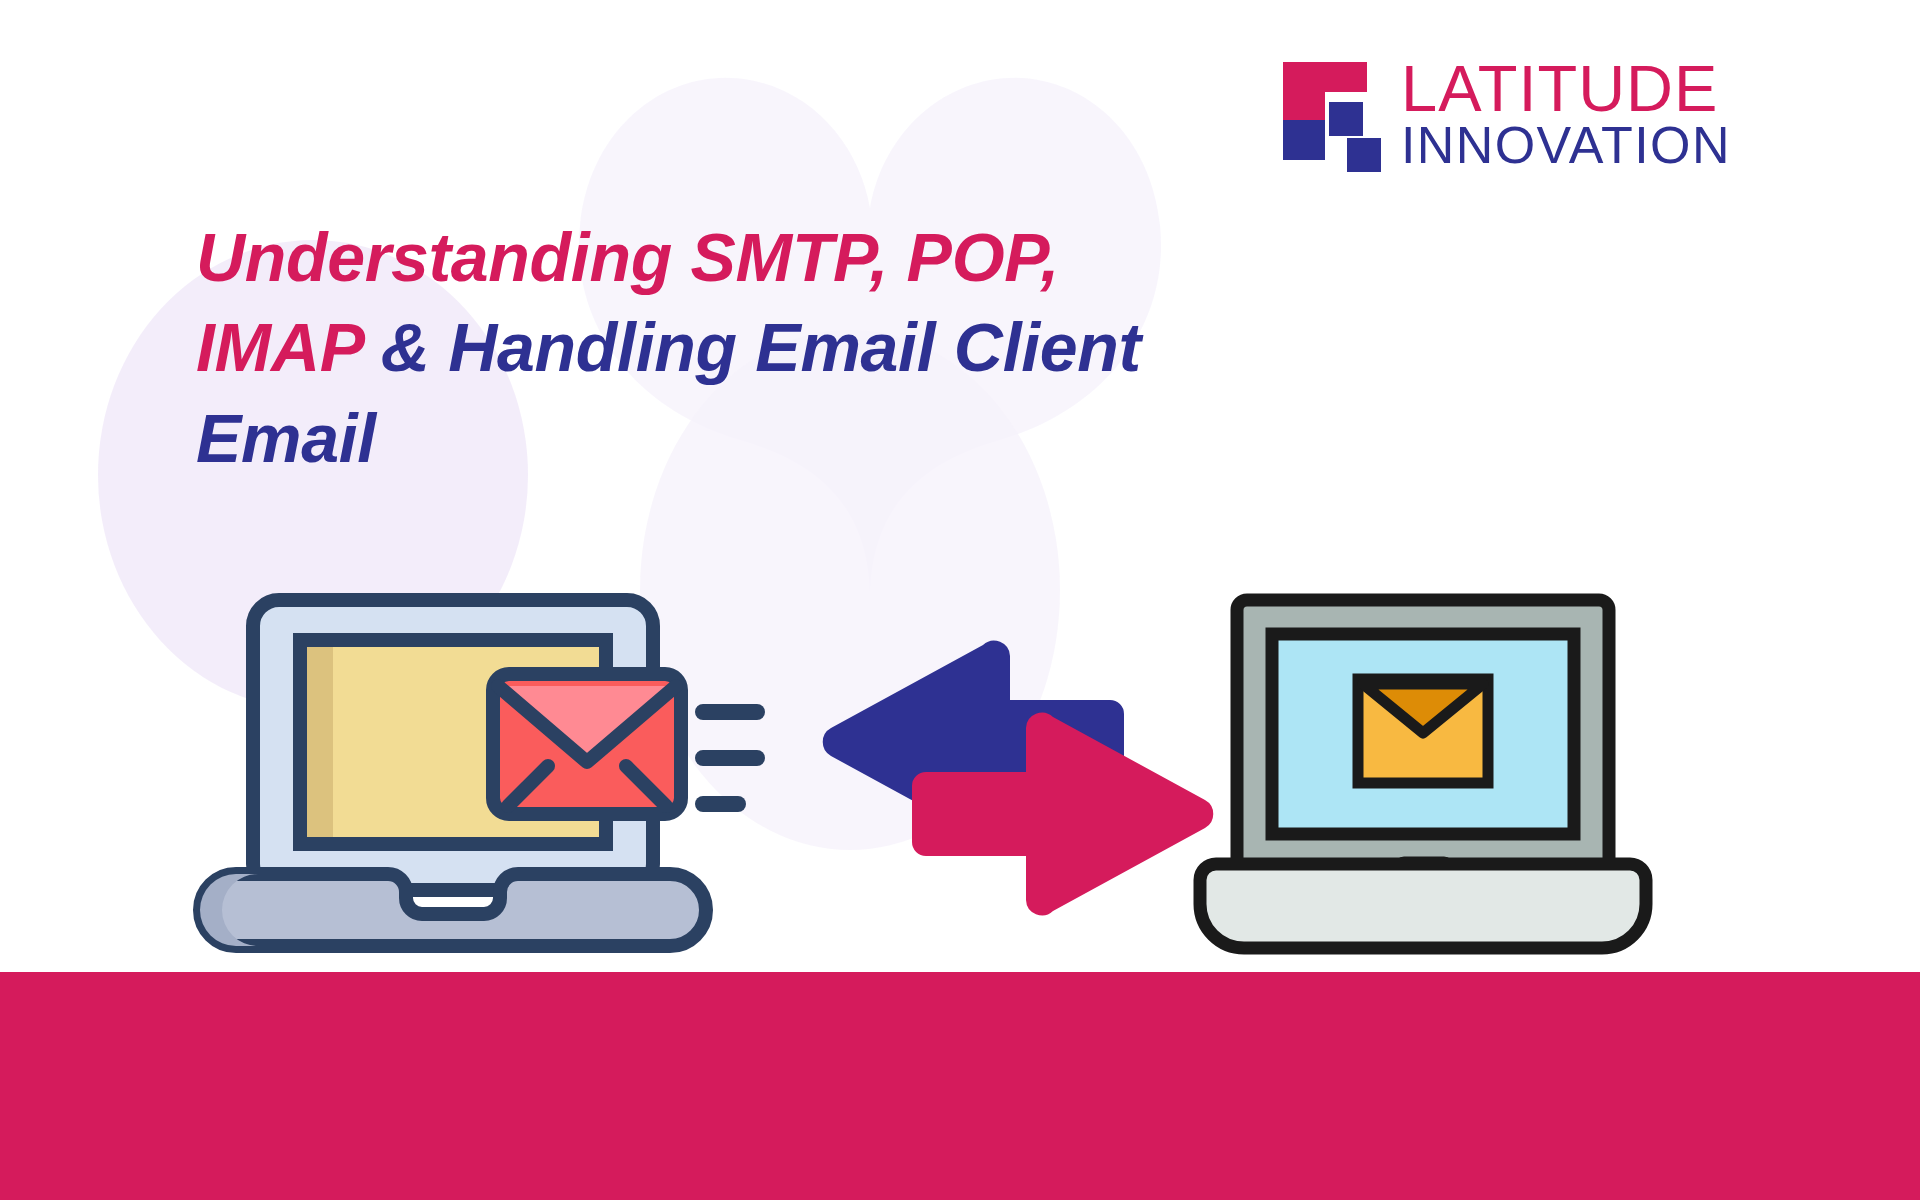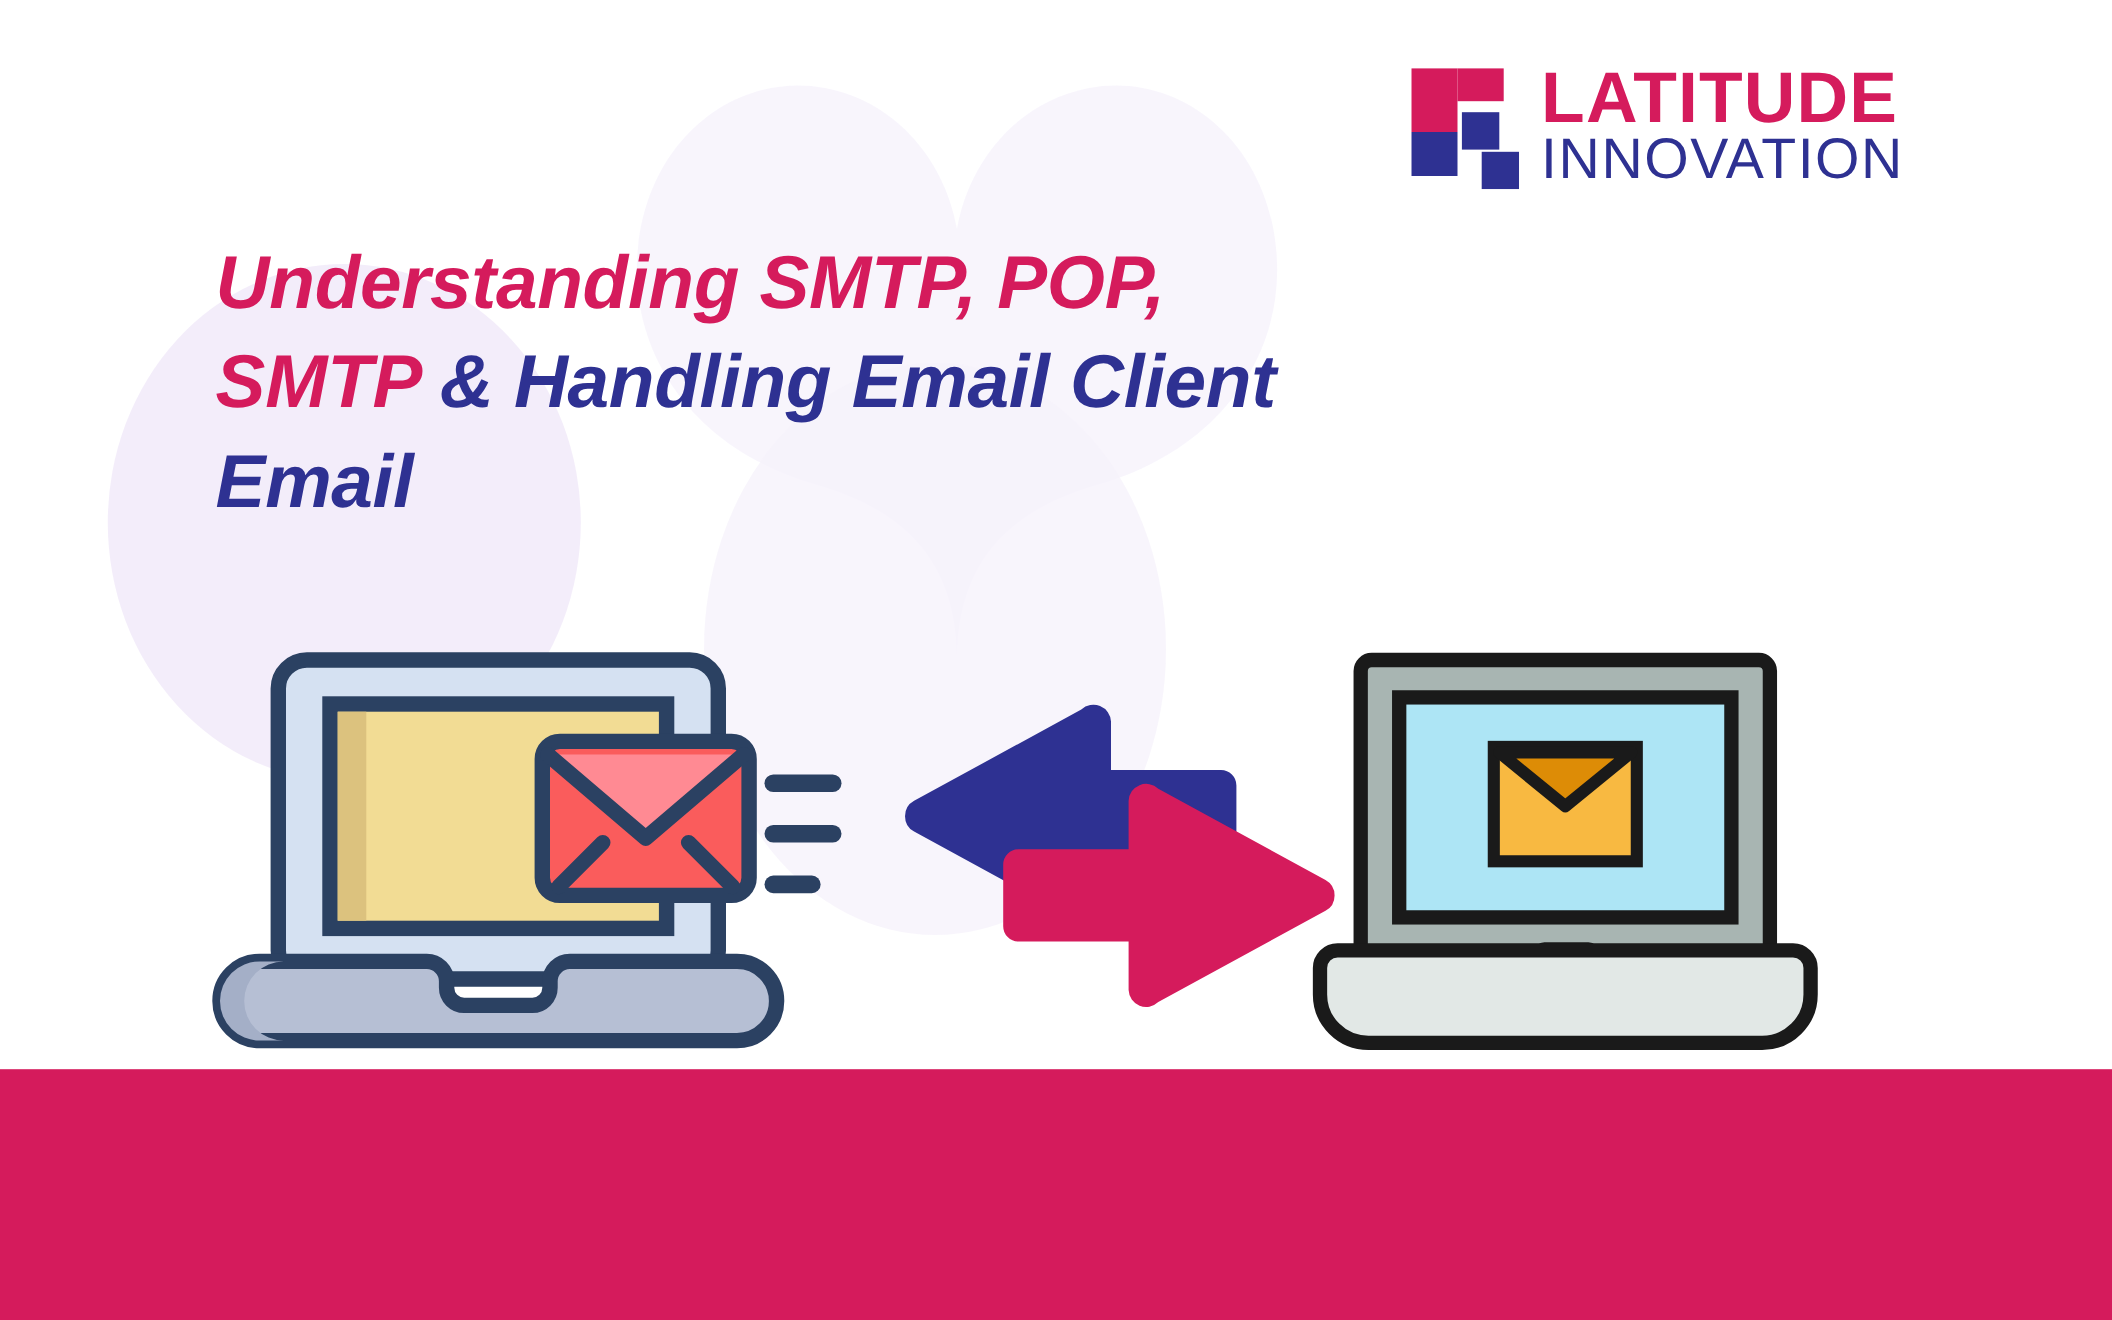--- a/index.html
+++ b/index.html
@@ -44,21 +44,21 @@
     left:1283px; top:62px;
     width:550px; height:120px;
   }
   #logo-mark { position:absolute; left:0; top:0; width:98px; height:110px; }
   #logo-words {
     position:absolute; left:118px; top:-4px;
     display:flex; flex-direction:column;
     line-height:0.94;
   }
   #logo-latitude {
-    font-size:65px; font-weight:bold;
+    font-size:65px; font-weight:normal;
     color:#d51b5c; letter-spacing:1.0px;
     font-family:"Liberation Sans", sans-serif;
   }
   #logo-innovation {
     font-size:52px; font-weight:normal;
     color:#2e3192; letter-spacing:1.4px;
     font-family:Liberation Sans, sans-serif;
     margin-top:2px;
   }
 
@@ -122,21 +122,21 @@
       <span id="logo-latitude">LATITUDE</span>
       <span id="logo-innovation">INNOVATION</span>
     </div>
   </div>
 
   <h1 id="headline">
     <span class="hl-line">
       <span class="ink-pink">Understanding SMTP, POP,</span>
     </span>
     <span class="hl-line">
-      <span class="ink-pink">SMTP</span><span class="ink-blue"> &amp; Handling Email Client</span>
+      <span class="ink-pink">IMAP</span><span class="ink-blue"> &amp; Handling Email Client</span>
     </span>
     <span class="hl-line">
       <span class="ink-blue">Email</span>
     </span>
   </h1>
 
   <svg id="illustration" viewBox="0 0 1920 1200">
 
     <g>
 

